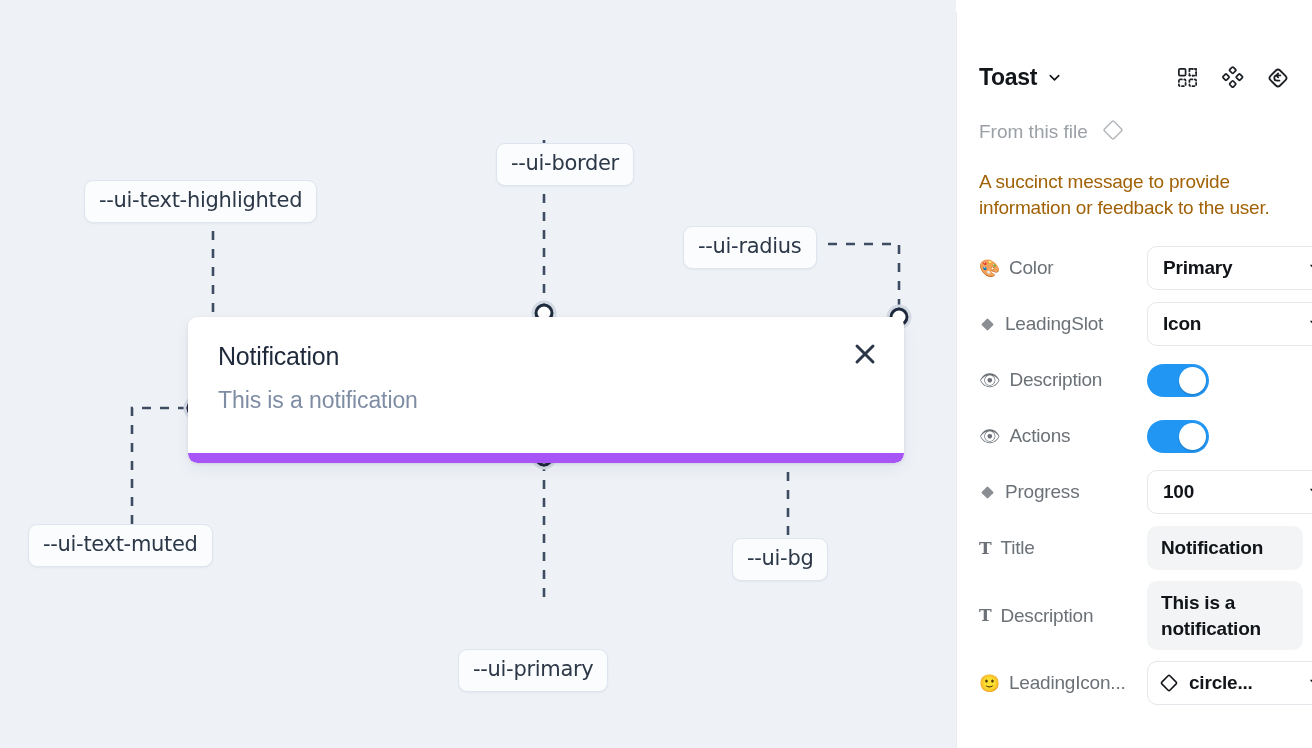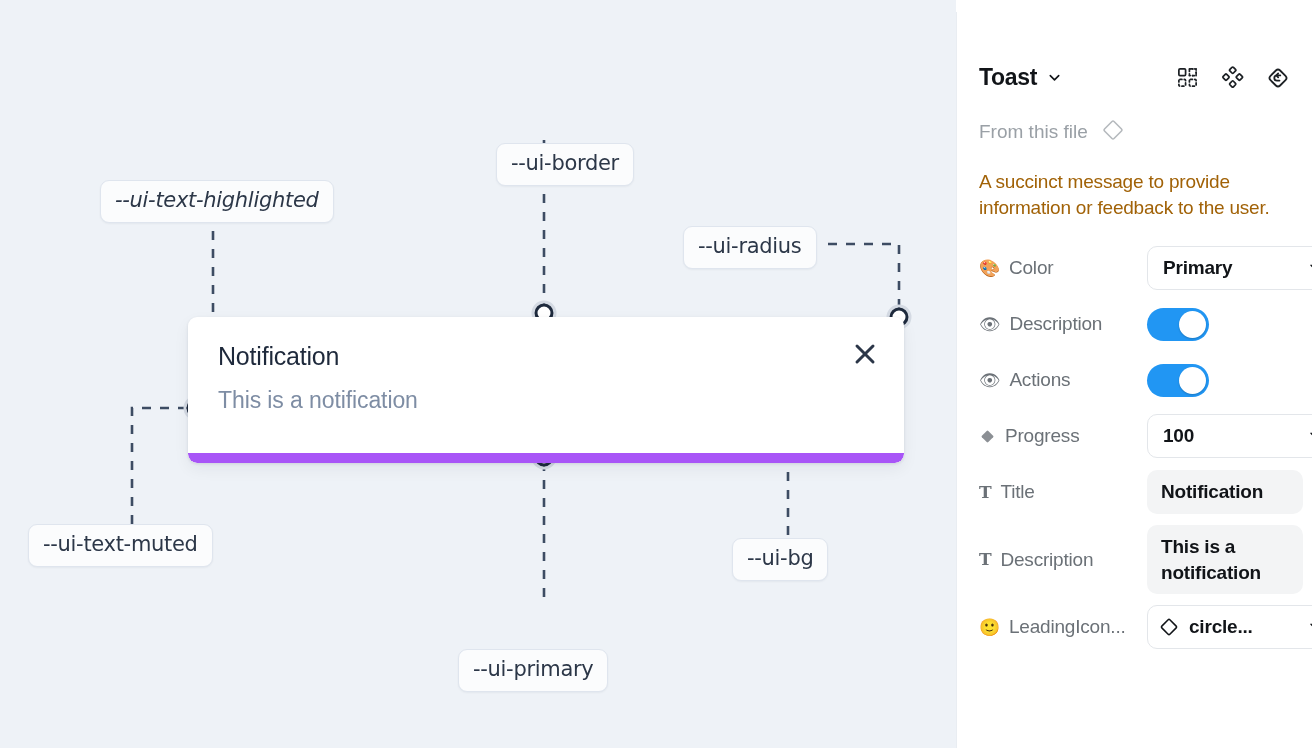--- a/index.html
+++ b/index.html
@@ -283,21 +283,21 @@
         <div class="toast-close">
           <svg width="24" height="24" viewBox="0 0 24 24" fill="none" stroke="#2b3648" stroke-width="3" stroke-linecap="round">
             <line x1="4" y1="4" x2="20" y2="20"></line>
             <line x1="20" y1="4" x2="4" y2="20"></line>
           </svg>
         </div>
       </div>
       <div class="toast-progress" style="width:100%"></div>
     </div>
 
-    <div class="pill" style="left:100px;  top:180px;font-style:italic;">--ui-text-highlighted</div>
+    <div class="pill" style="left:84px;  top:180px;">--ui-text-highlighted</div>
     <div class="pill" style="left:496px; top:107px;margin-top:36px;">--ui-border</div>
     <div class="pill" style="left:683px; top:226px;text-align:right;">--ui-radius</div>
     <div class="pill" style="left:28px;  top:524px;">--ui-text-muted</div>
     <div class="pill" style="left:458px; top:601px;margin-top:48px;">--ui-primary</div>
     <div class="pill" style="left:732px; top:538px;">--ui-bg</div>
   </div>
 
   <div class="panel">
 
     <div class="panel-header">
@@ -359,20 +359,40 @@
             <span class="sv">Primary</span>
             <span>
               <svg width="14" height="14" viewBox="0 0 16 16" fill="none" stroke="#111418" stroke-width="1.7" stroke-linecap="round" stroke-linejoin="round">
                 <polyline points="3.5,6 8,10.5 12.5,6"></polyline>
               </svg>
             </span>
           </div>
         </div>
       </div>
 
+      <div class="prop-row">
+        <div class="prop-label">
+          <span class="dia">
+            <svg width="17" height="17" viewBox="0 0 24 24" fill="#8b8f94">
+              <rect x="5.6" y="5.6" width="12.8" height="12.8" rx="1.6" transform="rotate(45 12 12)"></rect>
+            </svg>
+          </span>
+          <span>LeadingSlot</span>
+        </div>
+        <div class="prop-control">
+          <div class="select">
+            <span class="sv">Icon</span>
+            <span>
+              <svg width="14" height="14" viewBox="0 0 16 16" fill="none" stroke="#111418" stroke-width="1.7" stroke-linecap="round" stroke-linejoin="round">
+                <polyline points="3.5,6 8,10.5 12.5,6"></polyline>
+              </svg>
+            </span>
+          </div>
+        </div>
+      </div>
 
       <div class="prop-row">
         <div class="prop-label">
           <span class="pemoji">👁</span>
           <span>Description</span>
         </div>
         <div class="prop-control">
           <div class="toggle">
             <div class="knob"></div>
           </div>

